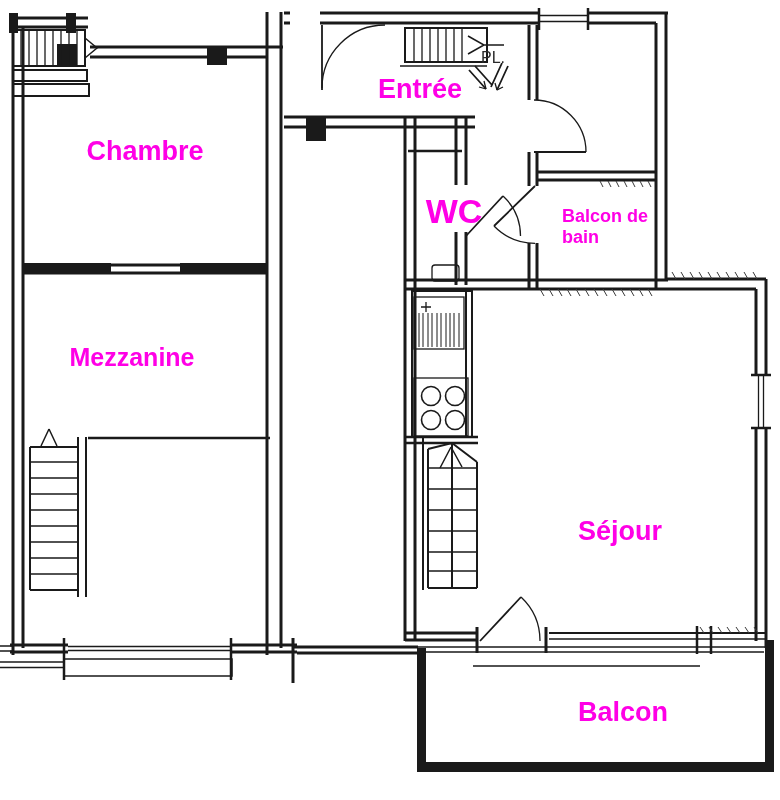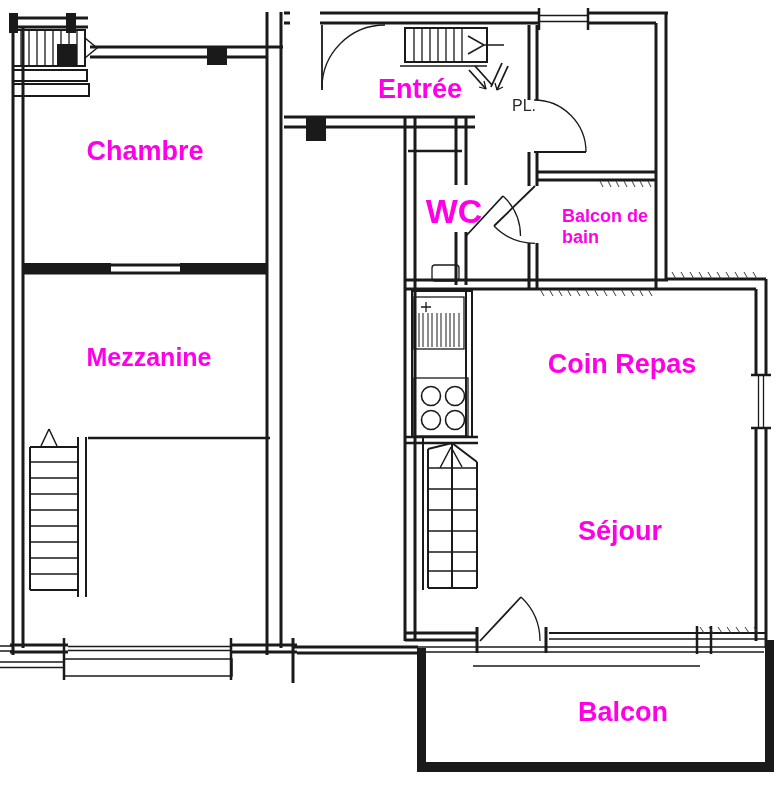--- a/index.html
+++ b/index.html
@@ -160,32 +160,31 @@
 
     <g>
       <rect class="fill" x="417" y="648" width="9" height="124"></rect>
       <rect class="fill" x="417" y="762" width="357" height="10"></rect>
       <rect class="fill" x="765" y="640" width="9" height="132"></rect>
     </g>
   </svg>
 
   <div class="room-label fs27" style="left:145px;top:151px;">Chambre</div>
 
-  <div class="room-label fs25" style="left:149px;top:357px;">Mezzanine</div>
+  <div class="room-label fs25" style="left:132px;top:357px;">Mezzanine</div>
 
 
   <div class="room-label fs27" style="left:420px;top:89px;">Entrée</div>
 
   <div class="room-label fs30" style="left:442px;top:211px;">WC</div>
 
   <div class="room-label fs18" style="left:605px;top:227px;">
     <span>Balcon de</span><br>
     <span>bain</span>
   </div>
 
-  <div class="room-label fs27" style="left:622px;top:364px;">Coin Repas</div>
 
   <div class="room-label fs27" style="left:620px;top:531px;">Séjour</div>
 
   <div class="room-label fs27" style="left:623px;top:712px;">Balcon</div>
 
-  <div class="pl-label" style="left:524px;top:58px;margin-top:48px;">PL.</div>
+  <div class="pl-label" style="left:493px;top:58px;">PL.</div>
 </div>
 
 </body></html>

